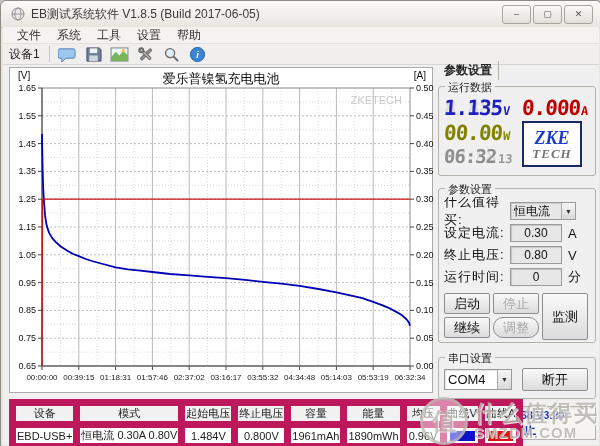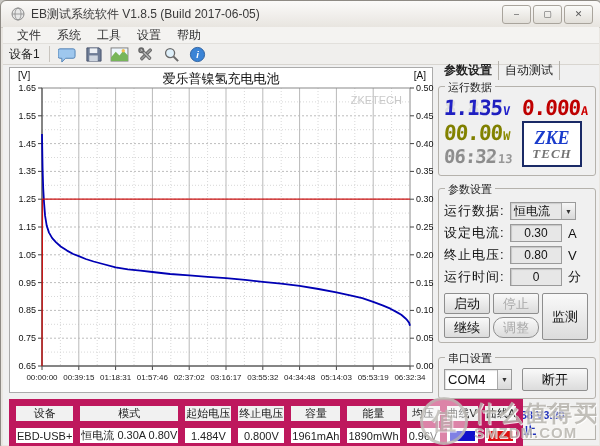--- a/index.html
+++ b/index.html
@@ -288,41 +288,40 @@
         <text x="406" y="287" text-anchor="start" font-size="9" fill="#111">0.00</text>
         <text x="392" y="22" text-anchor="end" font-size="11" fill="#c9c9c9">ZKETECH</text>
         <polyline points="32.0,51.9 32.2,64.4 32.6,86.6 33.2,106.1 34.0,120.0 35.1,133.9 36.7,143.6 39.0,150.6 42.2,156.1 46.1,160.3 50.7,164.5 57.0,168.6 63.2,172.0 68.8,174.2 75.7,177.0 83.6,179.5 92.9,182.0 105.6,185.3 117.9,187.3 130.4,188.6 142.4,190.0 160.1,192.0 179.2,193.4 197.6,194.8 216.0,196.2 235.1,197.8 252.8,199.8 271.0,201.7 289.6,203.9 308.5,207.0 326.4,210.3 341.3,213.7 352.3,216.2 363.2,219.8 372.6,223.4 380.4,226.7 386.7,230.1 391.3,232.8 395.3,236.2 397.6,238.7 399.2,240.9 400.0,243.7" fill="none" stroke="#0000b4" stroke-width="1.8" stroke-linejoin="round"></polyline>
         <polyline points="32.0,284.0 32.5,117.2 400.0,117.2" fill="none" stroke="#cc1111" stroke-width="1.3" stroke-linejoin="round"></polyline>
       </svg>
   </div>
 
   <div class="right-panel">
     <div class="tabs">
       <span class="tab active">参数设置</span>
-      <span class="tab">自动测试</span>
     </div>
 
     <div class="group rundata">
       <span class="legend">运行数据</span>
       <div class="seg-grid">
         <div class="segdisp disp-v"><span class="segval">1.135<span class="ghost">8.888</span></span><span class="unit">V</span></div>
         <div class="segdisp disp-a"><span class="segval">0.000<span class="ghost">8.888</span></span><span class="unit">A</span></div>
         <div class="segdisp disp-w"><span class="segval">00.00<span class="ghost">88.88</span></span><span class="unit">W</span></div>
         <div class="segdisp disp-t"><span class="segval">06:32<span class="ghost">88:88</span></span><span class="sec-small">13</span></div>
         <div class="zke-logo">
           <span class="zke1">ZKE</span>
           <span class="zke2">TECH</span>
         </div>
       </div>
     </div>
 
     <div class="group params">
       <span class="legend">参数设置</span>
       <div class="prow">
-        <span class="plabel">运行数据:</span>
+        <span class="plabel">什么值得买:</span>
         <div class="combo">
           <span class="val">恒电流</span>
           <span class="arrow">▼</span>
         </div>
       </div>
       <div class="prow">
         <span class="plabel">设定电流:</span>
         <div class="field">0.30</div>
         <span class="punit">A</span>
       </div>

